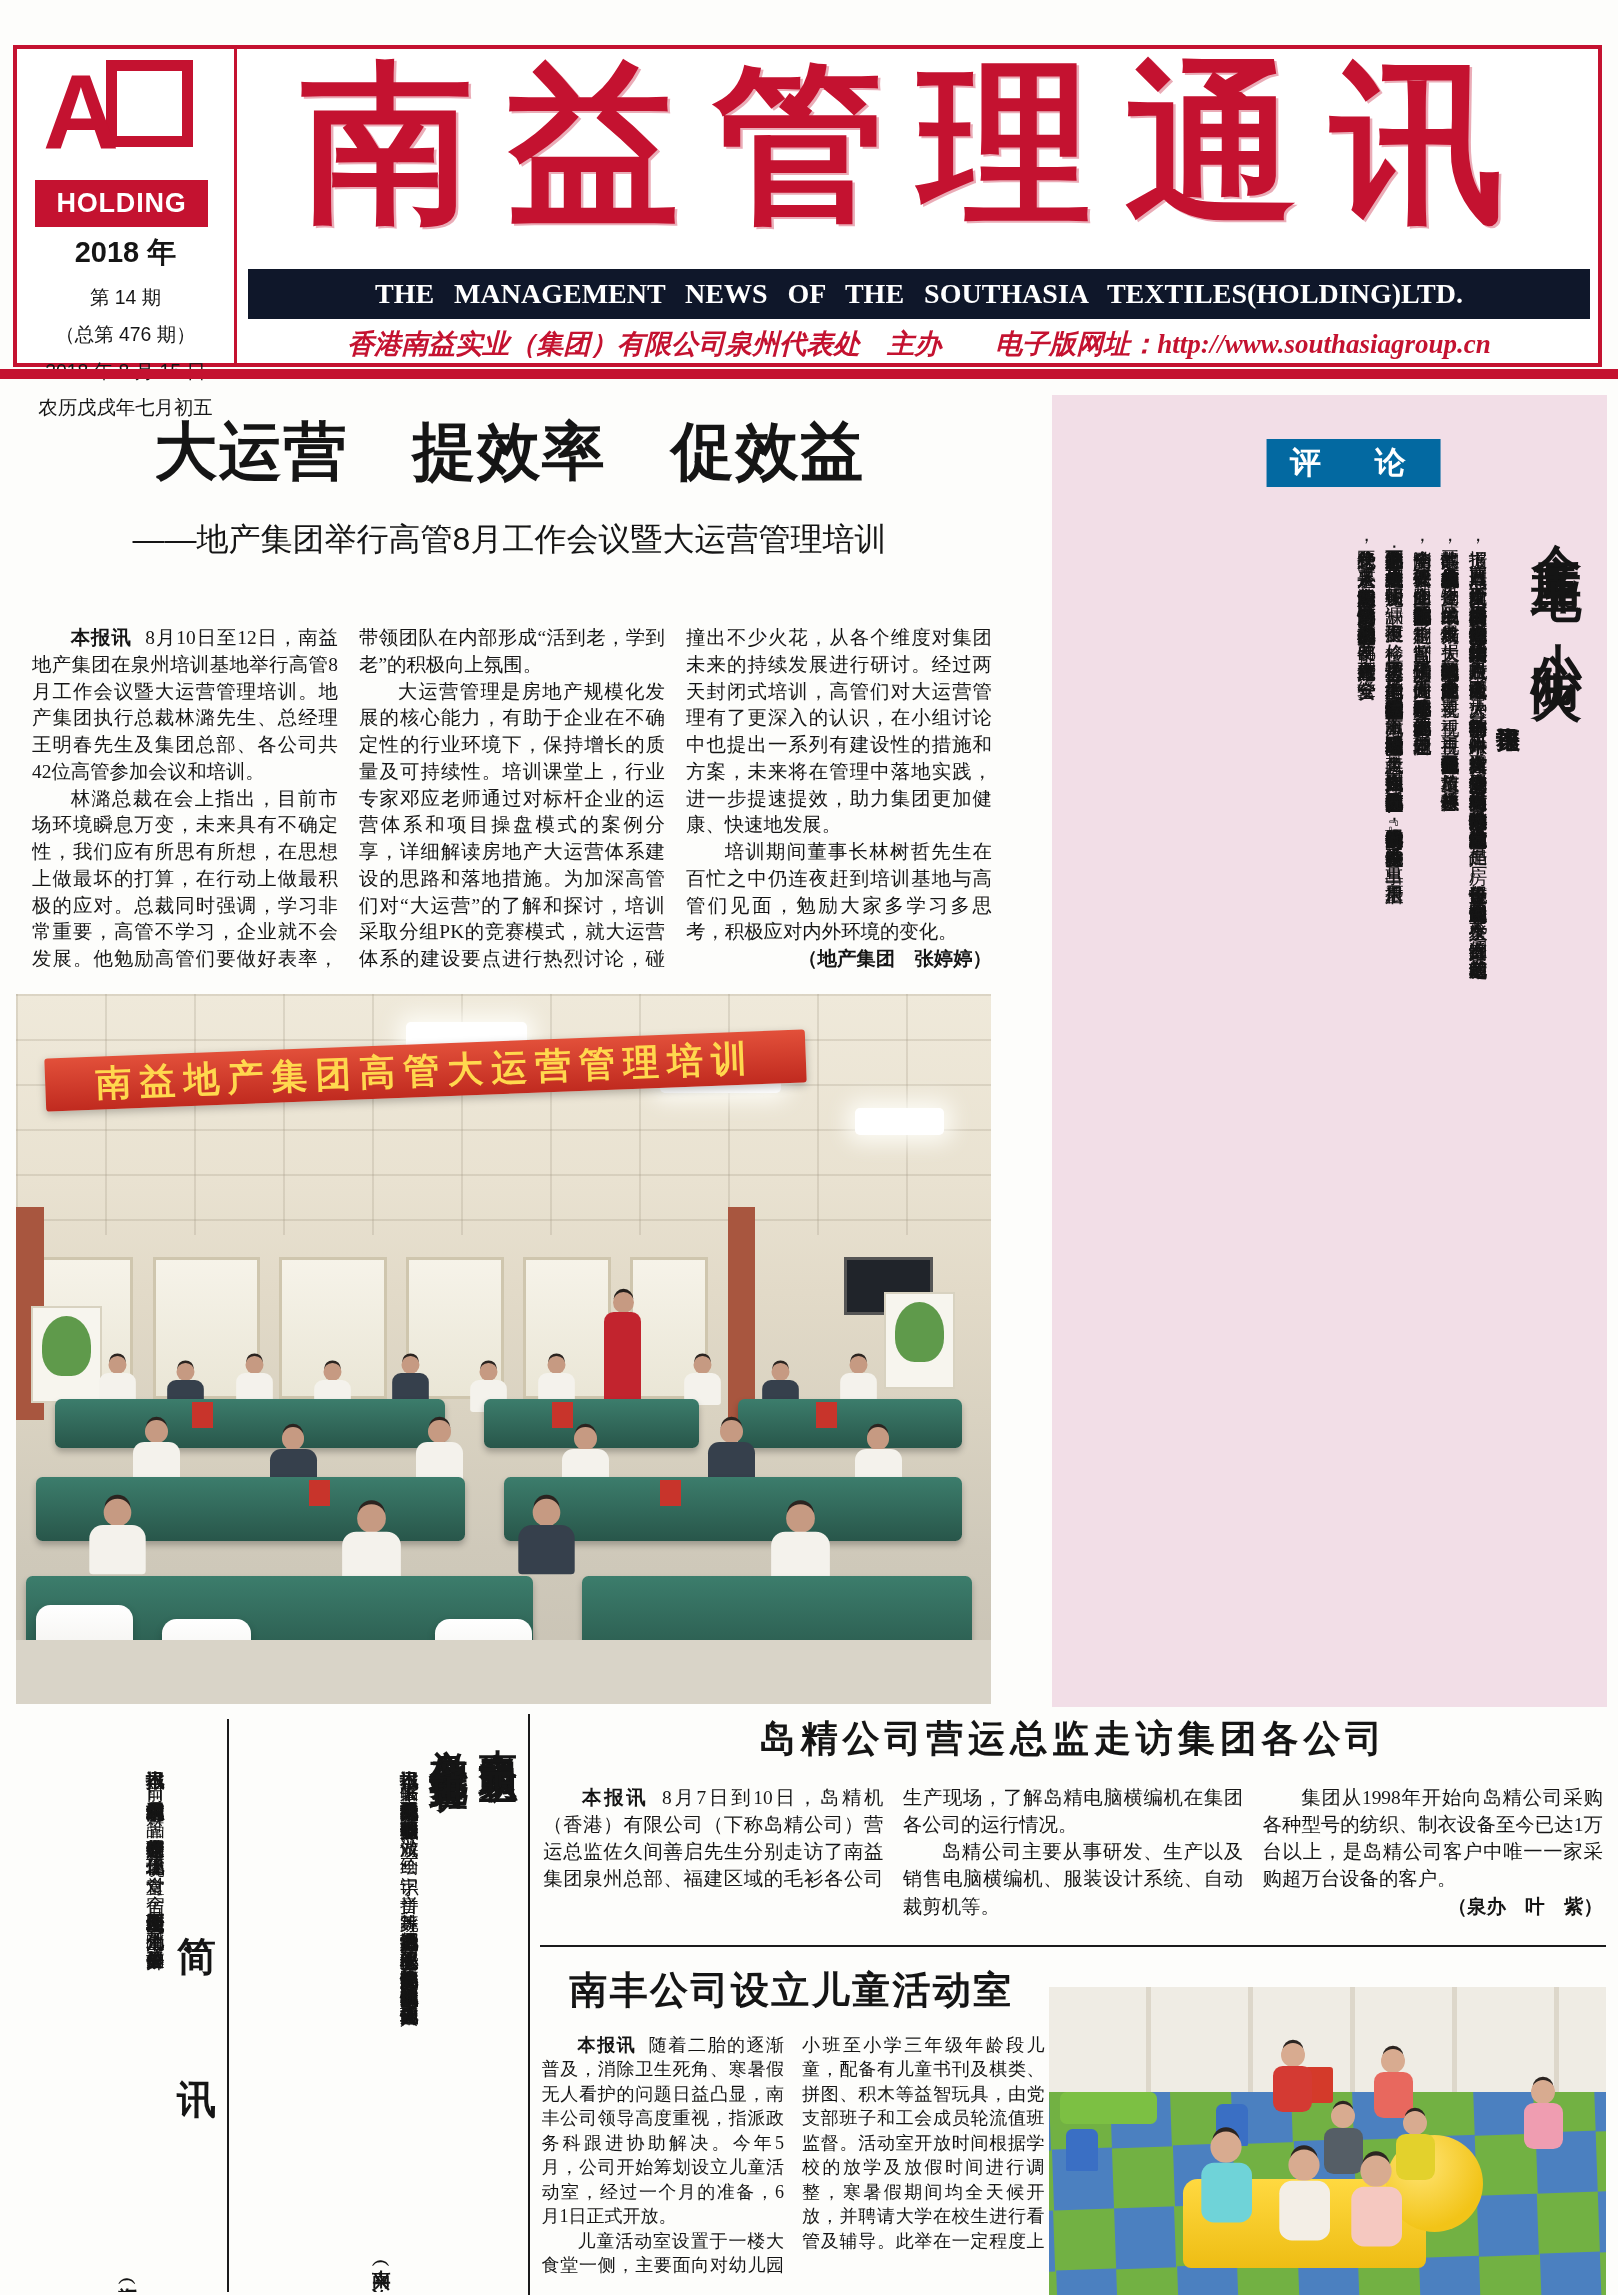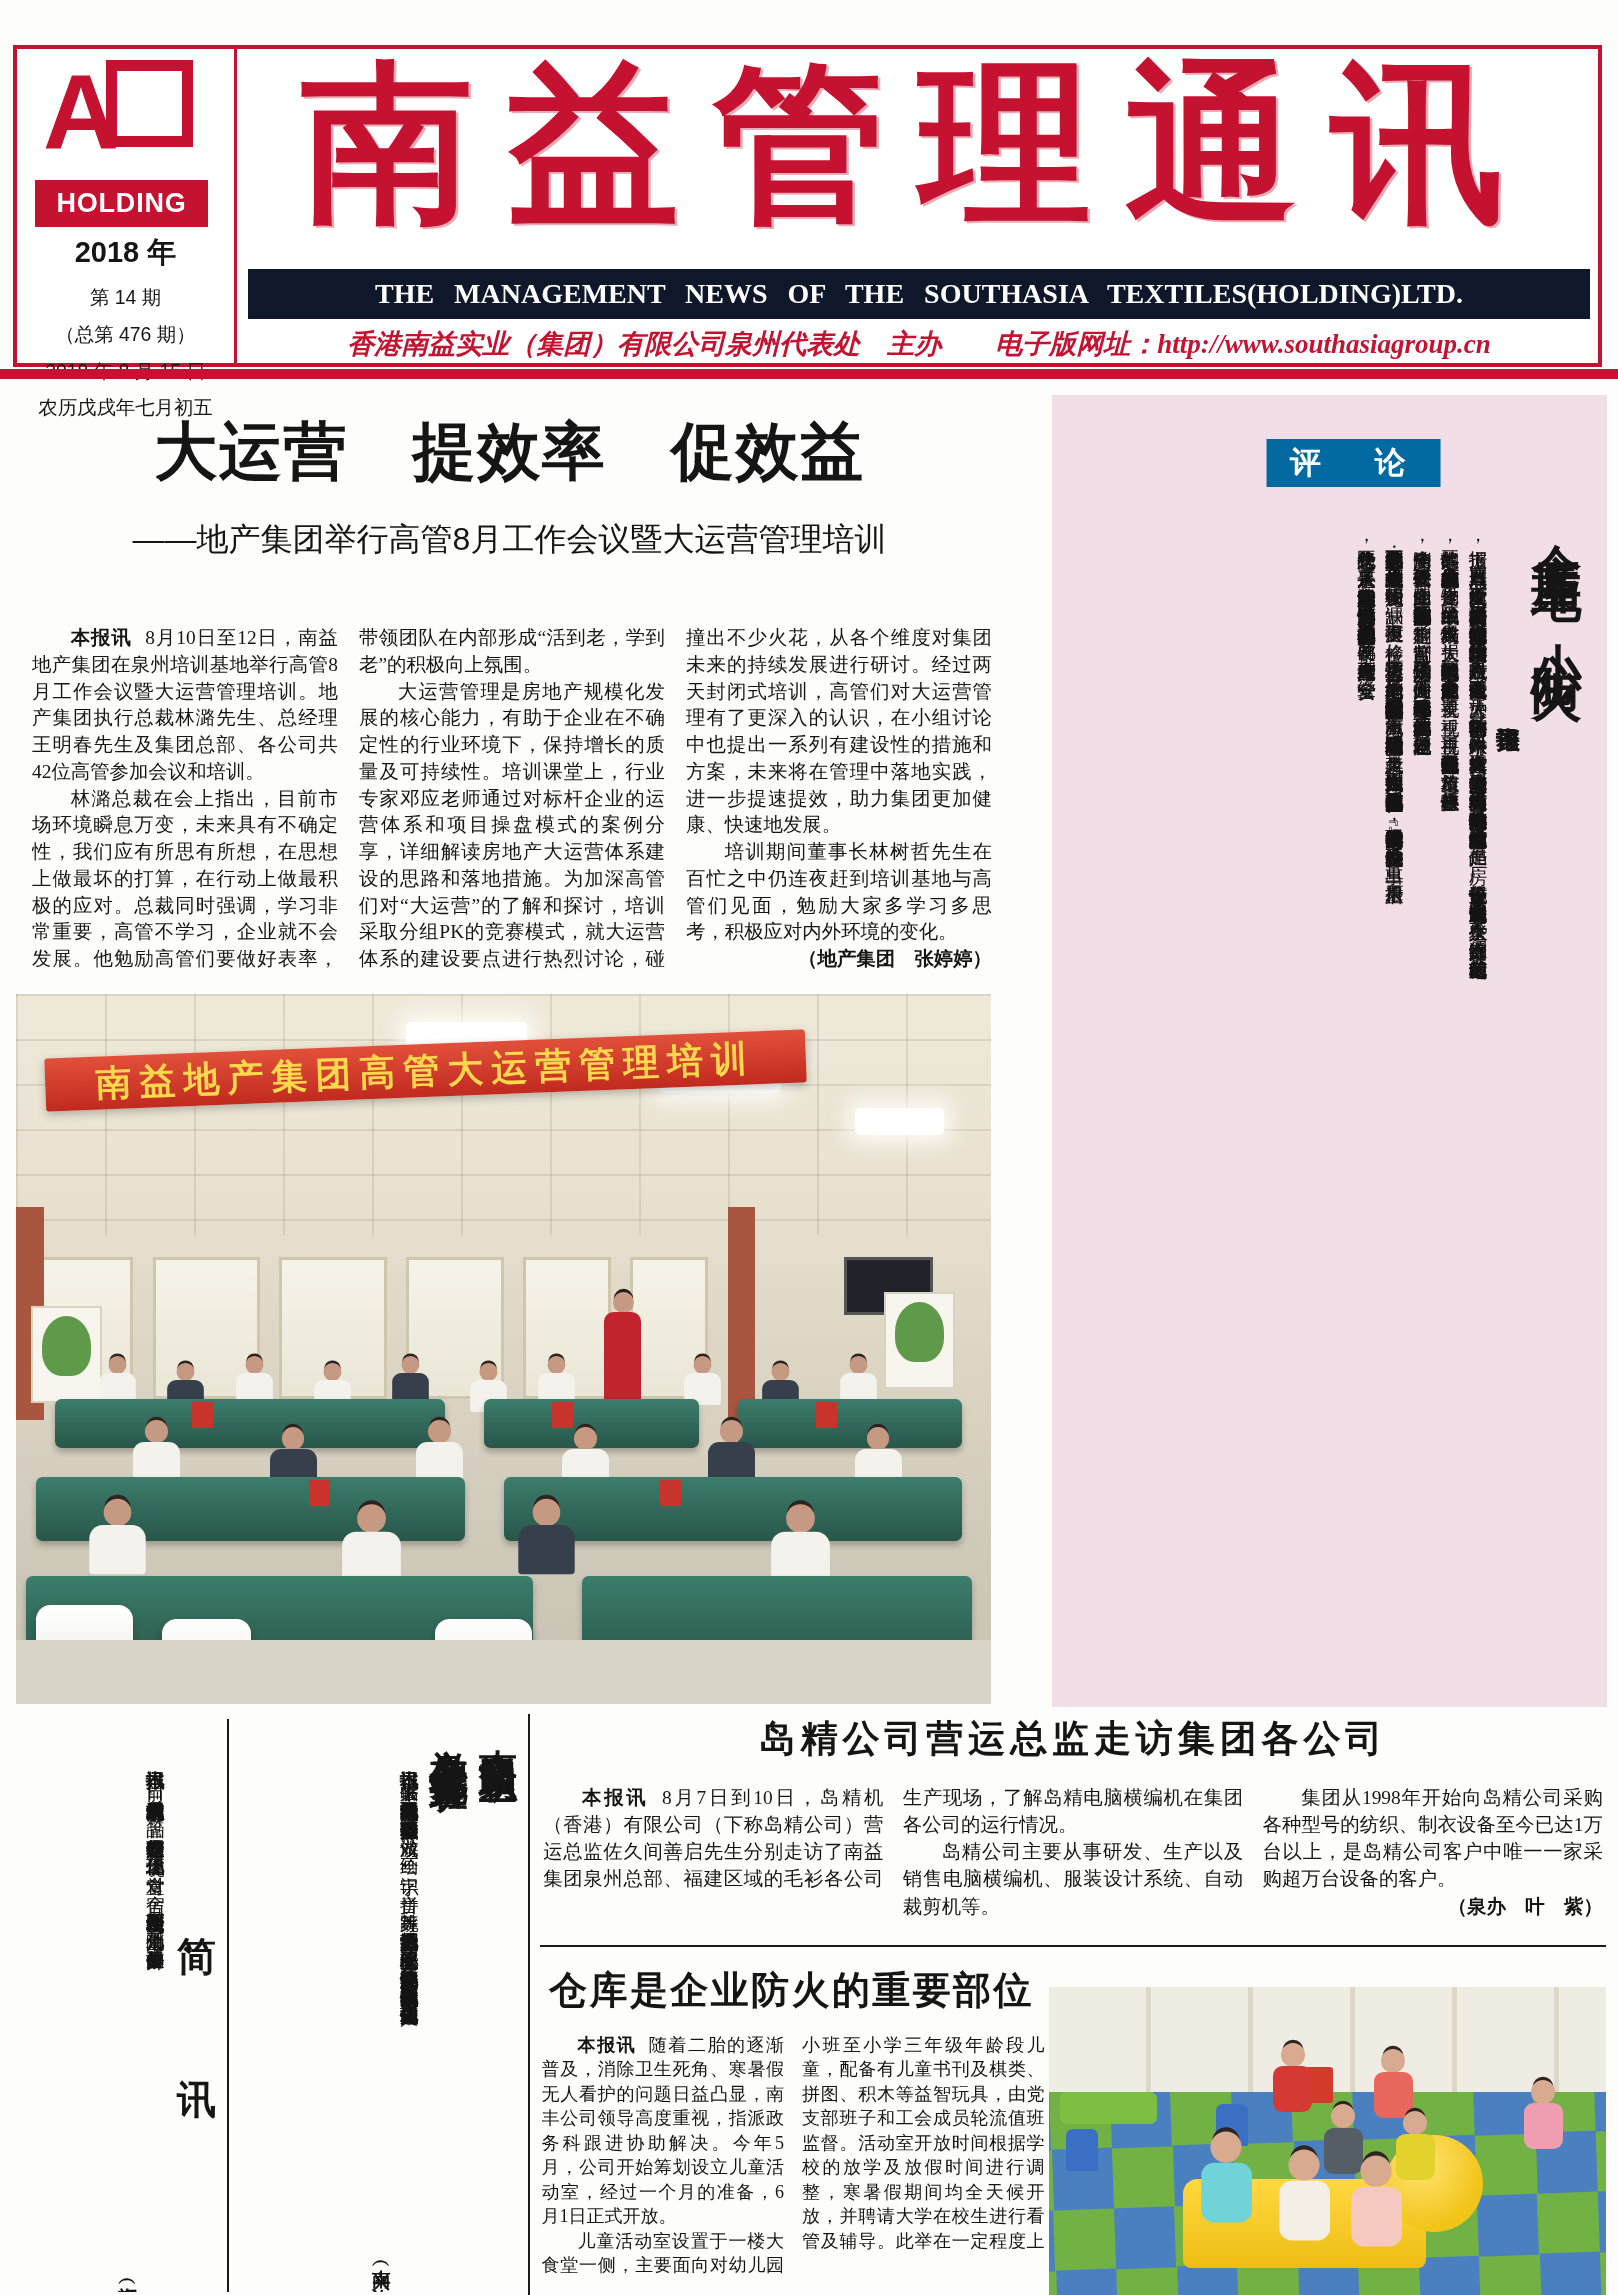--- a/index.html
+++ b/index.html
@@ -261,21 +261,21 @@
       <p data-interactable="false"><b class="lead" data-interactable="false">本报讯</b><span data-interactable="false">8月7日到10日，岛精机（香港）有限公司（下称岛精公司）营运总监佐久间善启先生分别走访了南益集团泉州总部、福建区域的毛衫各公司生产现场，了解岛精电脑横编机在集团各公司的运行情况。</span></p>
       <p data-interactable="false">岛精公司主要从事研发、生产以及销售电脑横编机、服装设计系统、自动裁剪机等。</p>
       <p data-interactable="false">集团从1998年开始向岛精公司采购各种型号的纺织、制衣设备至今已达1万台以上，是岛精公司客户中唯一一家采购超万台设备的客户。</p>
       <p class="byline-r" data-interactable="false">（泉办　叶　紫）</p>
     </div>
   </section>
 
   <div class="rule-h" style="left:540px;top:1945px;width:1066px" data-interactable="false"></div>
 
   <section class="nanfeng" data-interactable="false">
-    <h2 class="nf-head" data-interactable="false">仓库是企业防火的重要部位</h2>
+    <h2 class="nf-head" data-interactable="false">南丰公司设立儿童活动室</h2>
     <div class="nf-body" data-interactable="false">
       <p data-interactable="false"><b class="lead" data-interactable="false">本报讯</b><span data-interactable="false">随着二胎的逐渐普及，消除卫生死角、寒暑假无人看护的问题日益凸显，南丰公司领导高度重视，指派政务科跟进协助解决。今年5月，公司开始筹划设立儿童活动室，经过一个月的准备，6月1日正式开放。</span></p>
       <p data-interactable="false">儿童活动室设置于一楼大食堂一侧，主要面向对幼儿园小班至小学三年级年龄段儿童，配备有儿童书刊及棋类、拼图、积木等益智玩具，由党支部班子和工会成员轮流值班监督。活动室开放时间根据学校的放学及放假时间进行调整，寒暑假期间均全天候开放，并聘请大学在校生进行看管及辅导。此举在一定程度上解决了员工的后顾之忧，得到了大家的一致好评。</p>
       <p class="byline-r" data-interactable="false">（南丰　李丽珠）</p>
     </div>
 
     <figure class="photo-playroom" style="margin:0" data-interactable="false">
       <div class="pr-floor" data-interactable="false"></div>
       <div class="pr-wall" data-interactable="false"></div>
       <div class="pr-table" data-interactable="false"></div>

